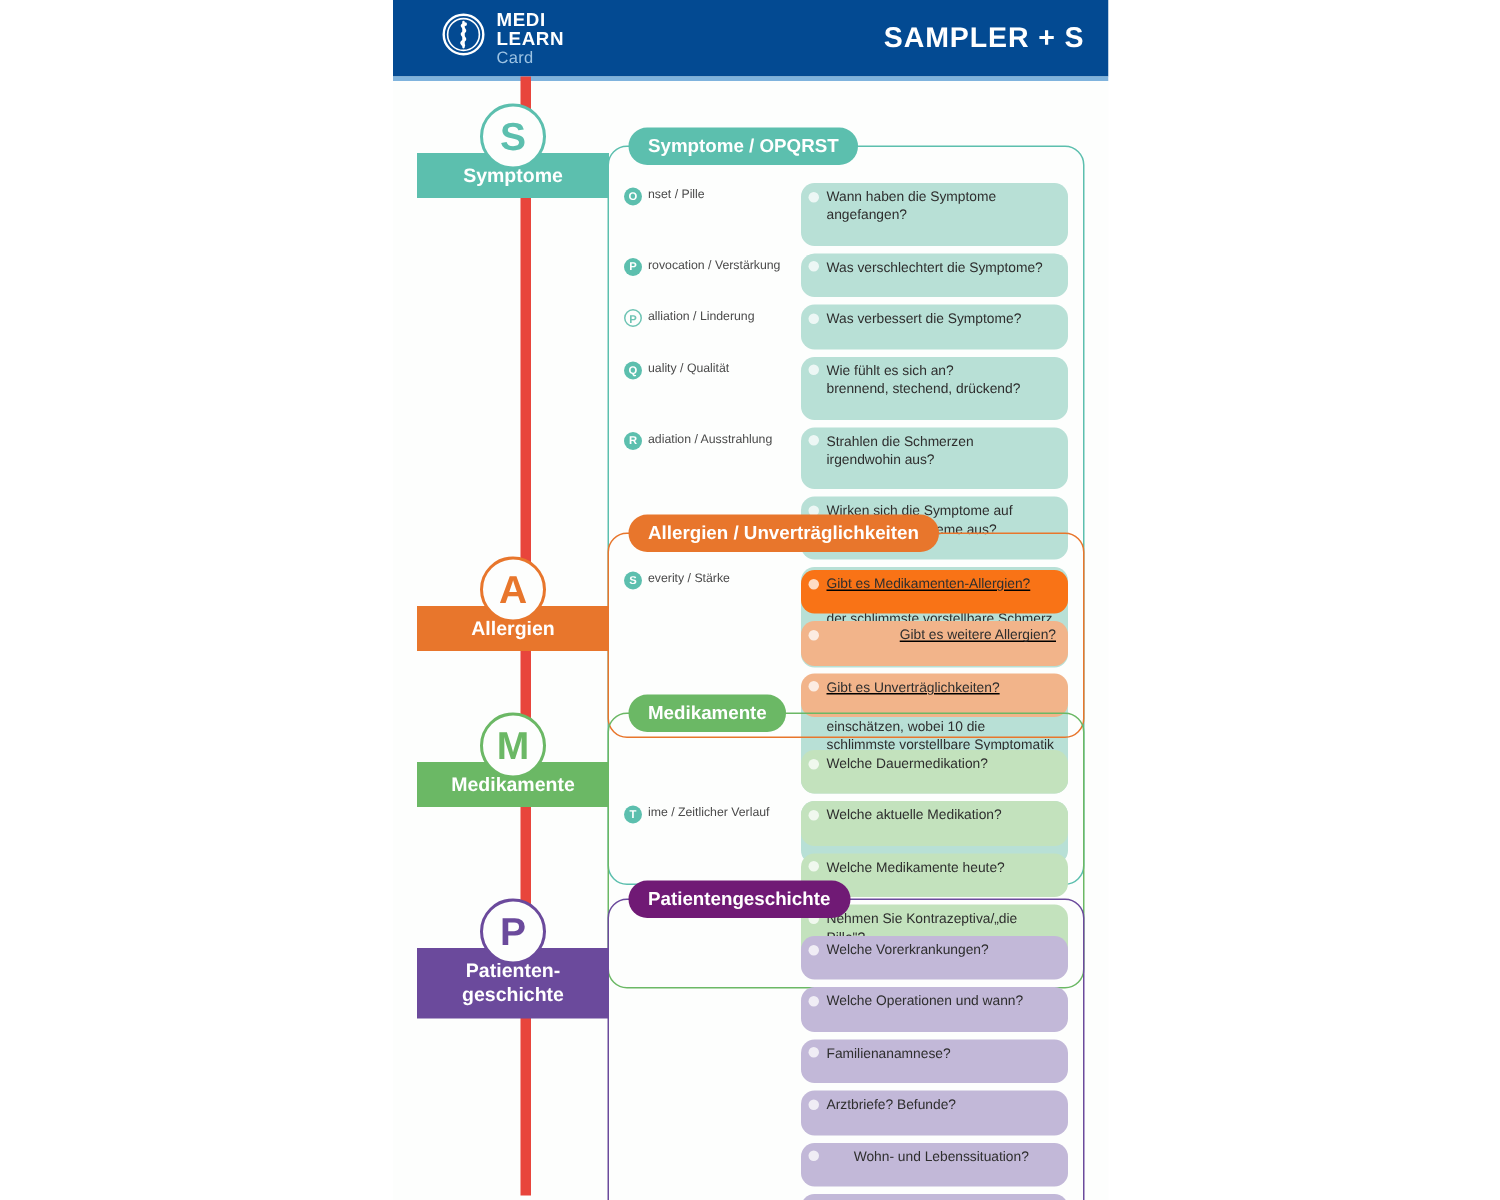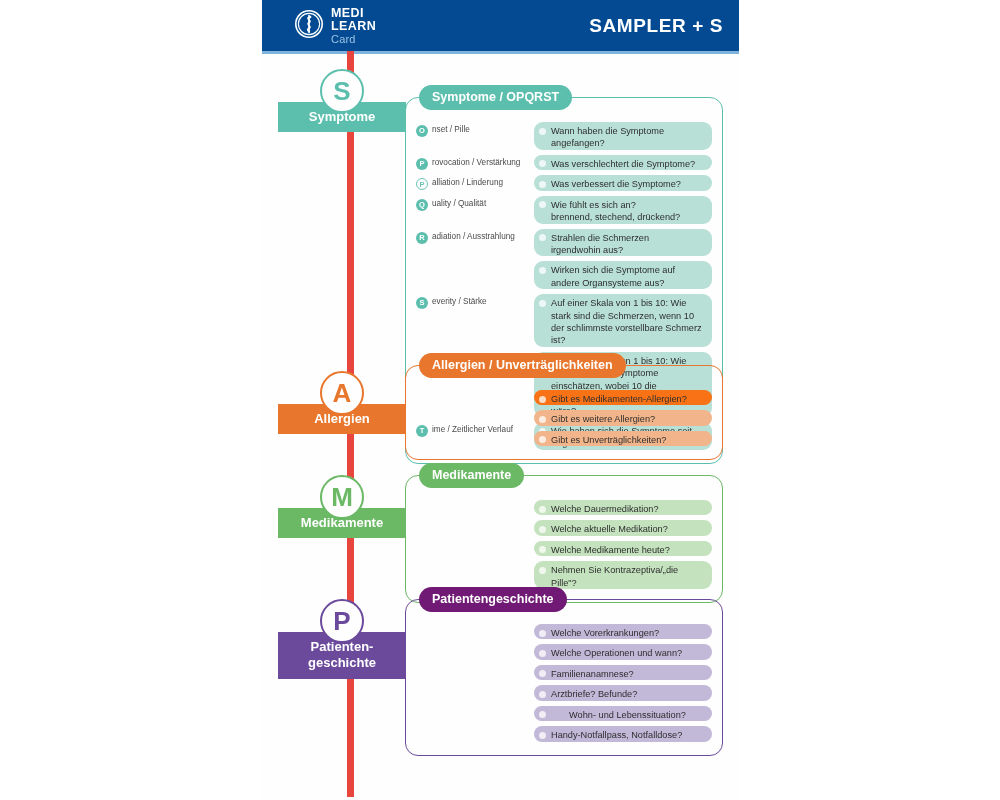--- a/index.html
+++ b/index.html
@@ -198,21 +198,21 @@
   }
   .letter-badge.solid { color: #ffffff; }
   .letter-badge.hollow {
     background: #fdfefd;
     border: 1.2px solid #6ec4b4;
     color: #6ec4b4;
   }
   .pill {
     flex: 1 1 auto;
     border-radius: 9px;
-    padding: 3px 8px 0 17px;
+    padding: 3px 8px 14px 17px;
     position: relative;
     font-size: 9.2px;
     line-height: 1.35;
     color: #2e2e2e;
   }
   .pill-dot {
     position: absolute;
     left: 5px;
     top: 5.5px;
     width: 7px;
@@ -316,28 +316,28 @@
                 <div class="pill" style="background: rgb(184, 224, 214);"><span class="pill-dot"></span><span>Wie haben sich die Symptome seit Beginn entwickelt?</span></div>
               </div>
             </div>
           </div>
         </div>
         <div class="section" style="top: 0px;">
           <div class="rail" style="top: 320px;">
             <div class="rail-circle" style="border: 2.6px solid rgb(232, 118, 44); color: rgb(232, 118, 44);">A</div>
             <div class="rail-label" style="background: rgb(232, 118, 44);">Allergien</div>
           </div>
-          <div class="panel" style="top: 314px; border-color: rgb(232, 118, 44);">
+          <div class="panel" style="top: 304px; border-color: rgb(232, 118, 44); text-decoration: underline;">
             <div class="panel-title" style="background: rgb(232, 118, 44);">Allergien / Unverträglichkeiten</div>
             <div class="panel-inner">
               <div class="qrow" style="margin-left: 118px;">
                 <div class="pill" style="background: #f97316;"><span class="pill-dot"></span><span>Gibt es Medikamenten-Allergien?</span></div>
               </div>
               <div class="qrow" style="margin-left: 118px;">
-                <div class="pill" style="background: rgb(242, 180, 138);"><span class="pill-dot"></span><span>Gibt es weitere Allergien?</span></div>
+                <div class="pill" style="background: rgb(242, 180, 138); text-align: right;"><span class="pill-dot"></span><span>Gibt es weitere Allergien?</span></div>
               </div>
               <div class="qrow" style="margin-left: 118px;">
                 <div class="pill" style="background: rgb(242, 180, 138);"><span class="pill-dot"></span><span>Gibt es Unverträglichkeiten?</span></div>
               </div>
             </div>
           </div>
         </div>
         <div class="section" style="top: 0px;">
           <div class="rail" style="top: 424px;">
             <div class="rail-circle" style="border: 2.6px solid rgb(107, 184, 101); color: rgb(107, 184, 101);">M</div>

